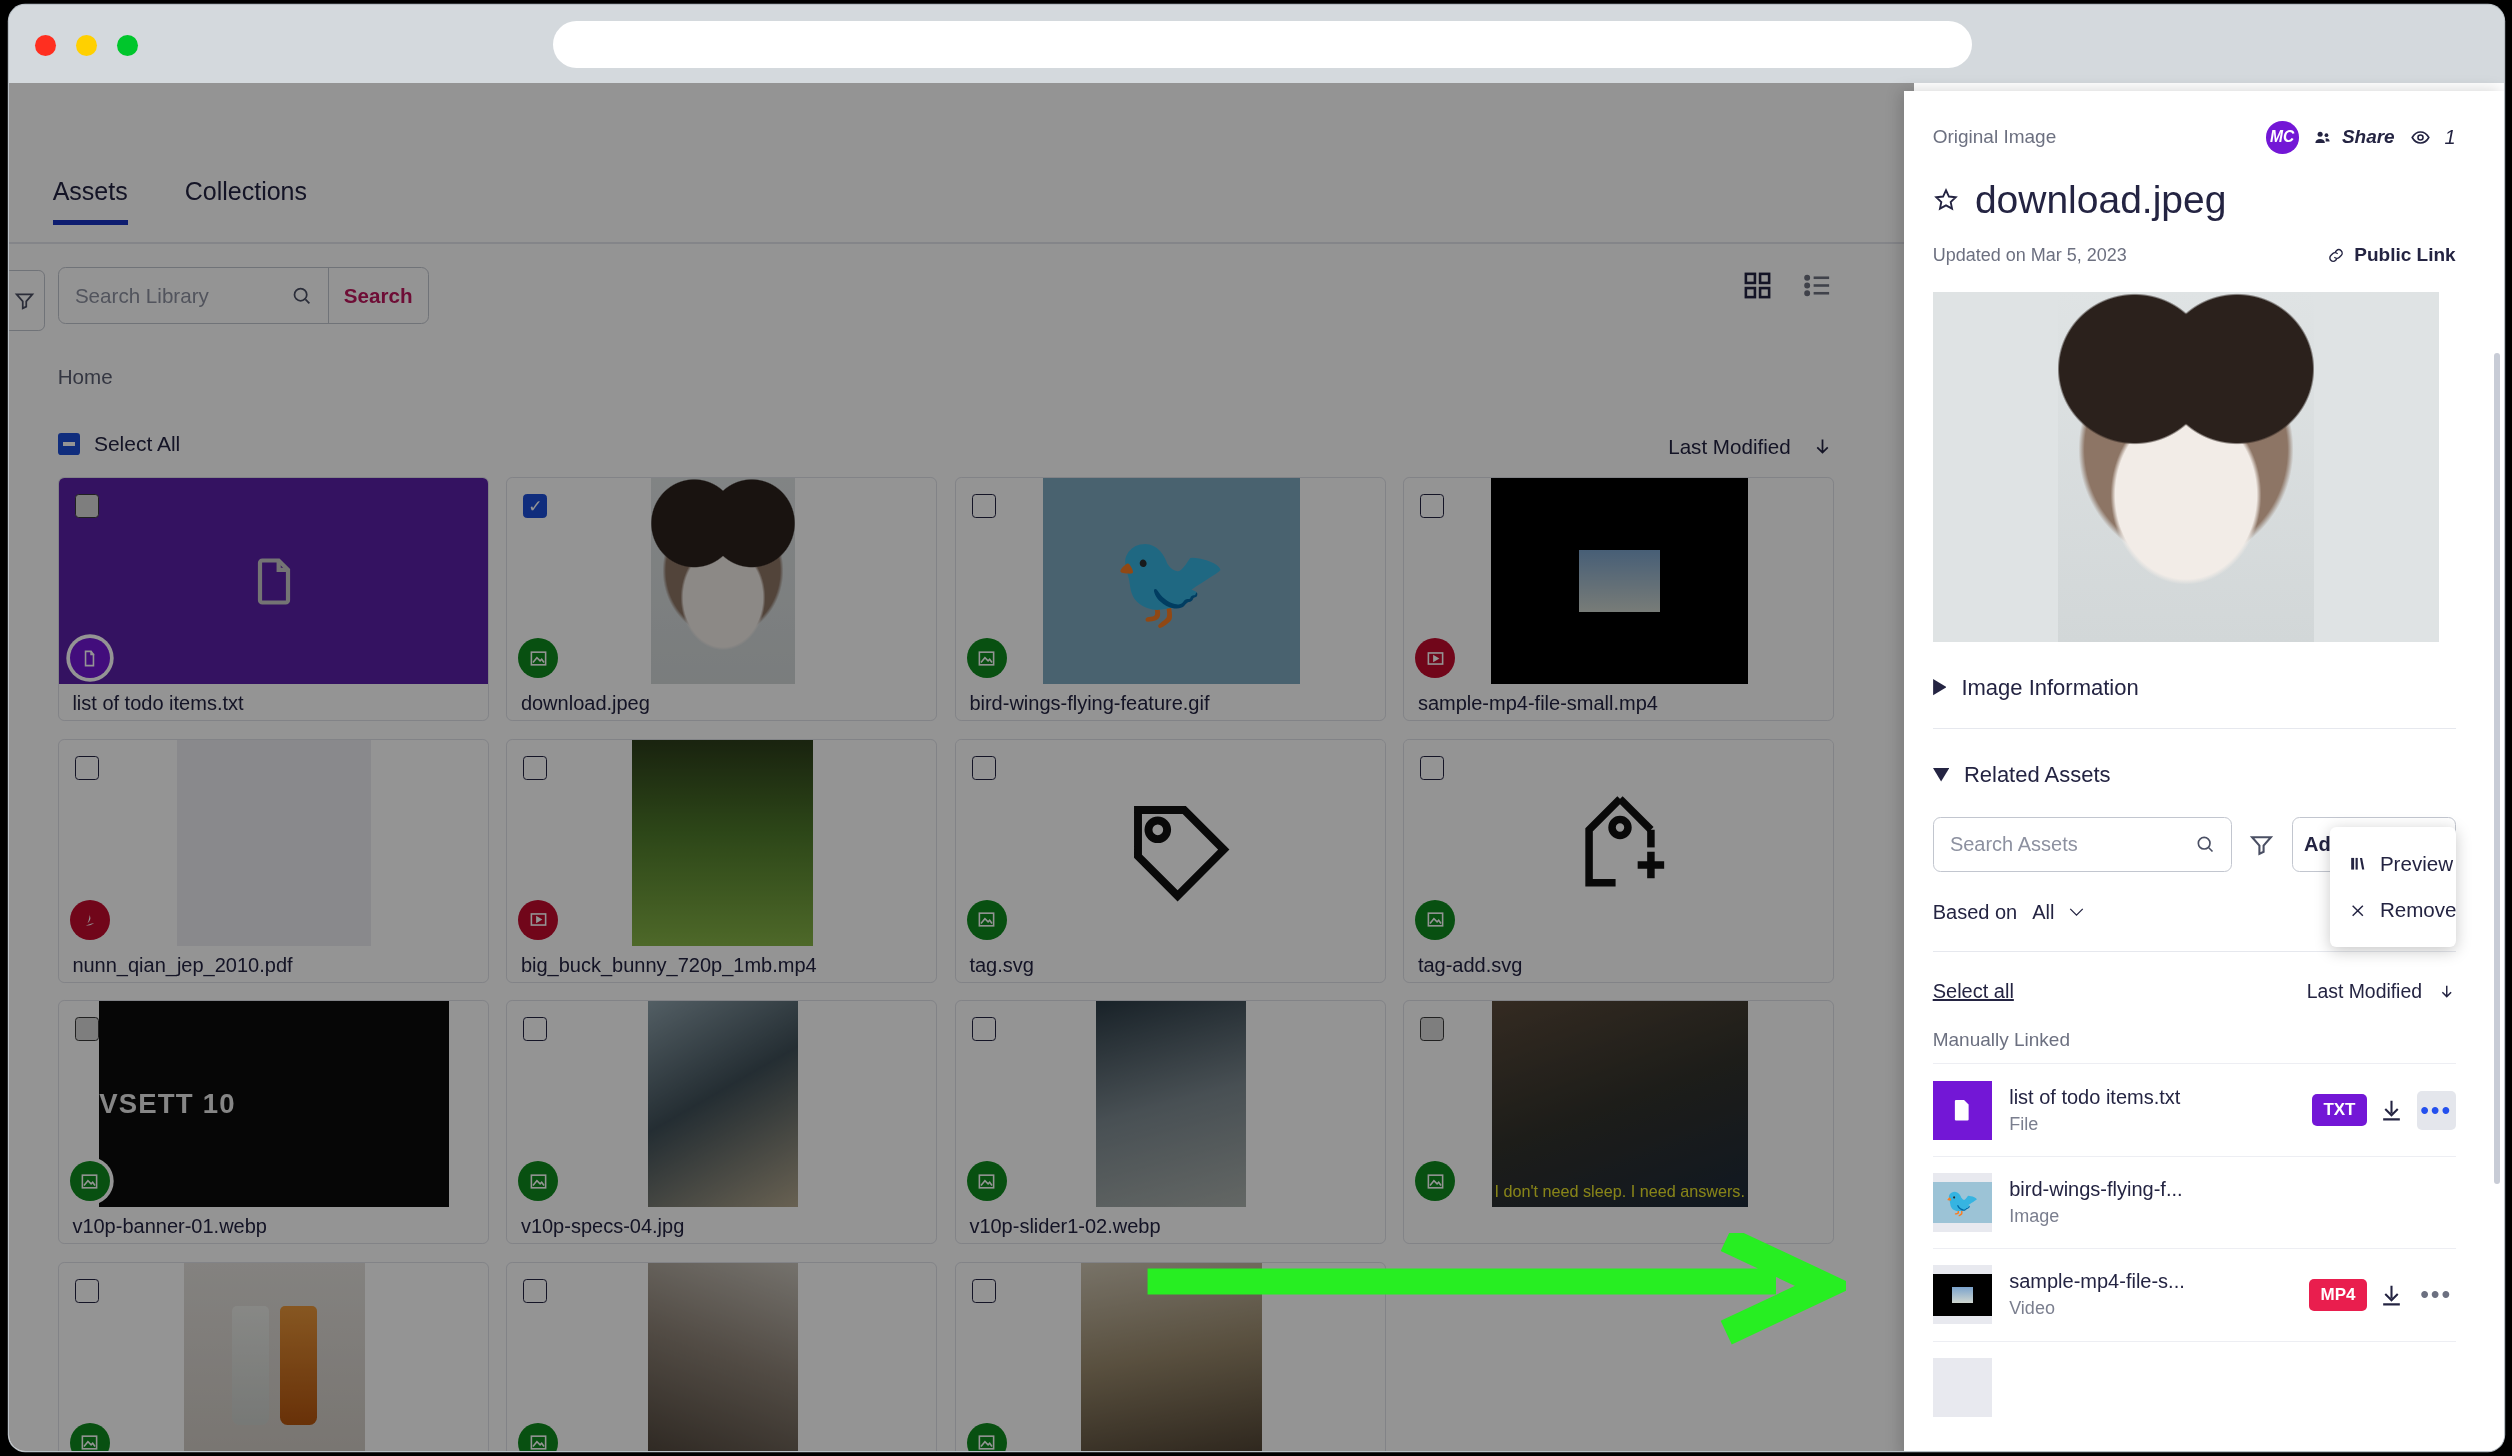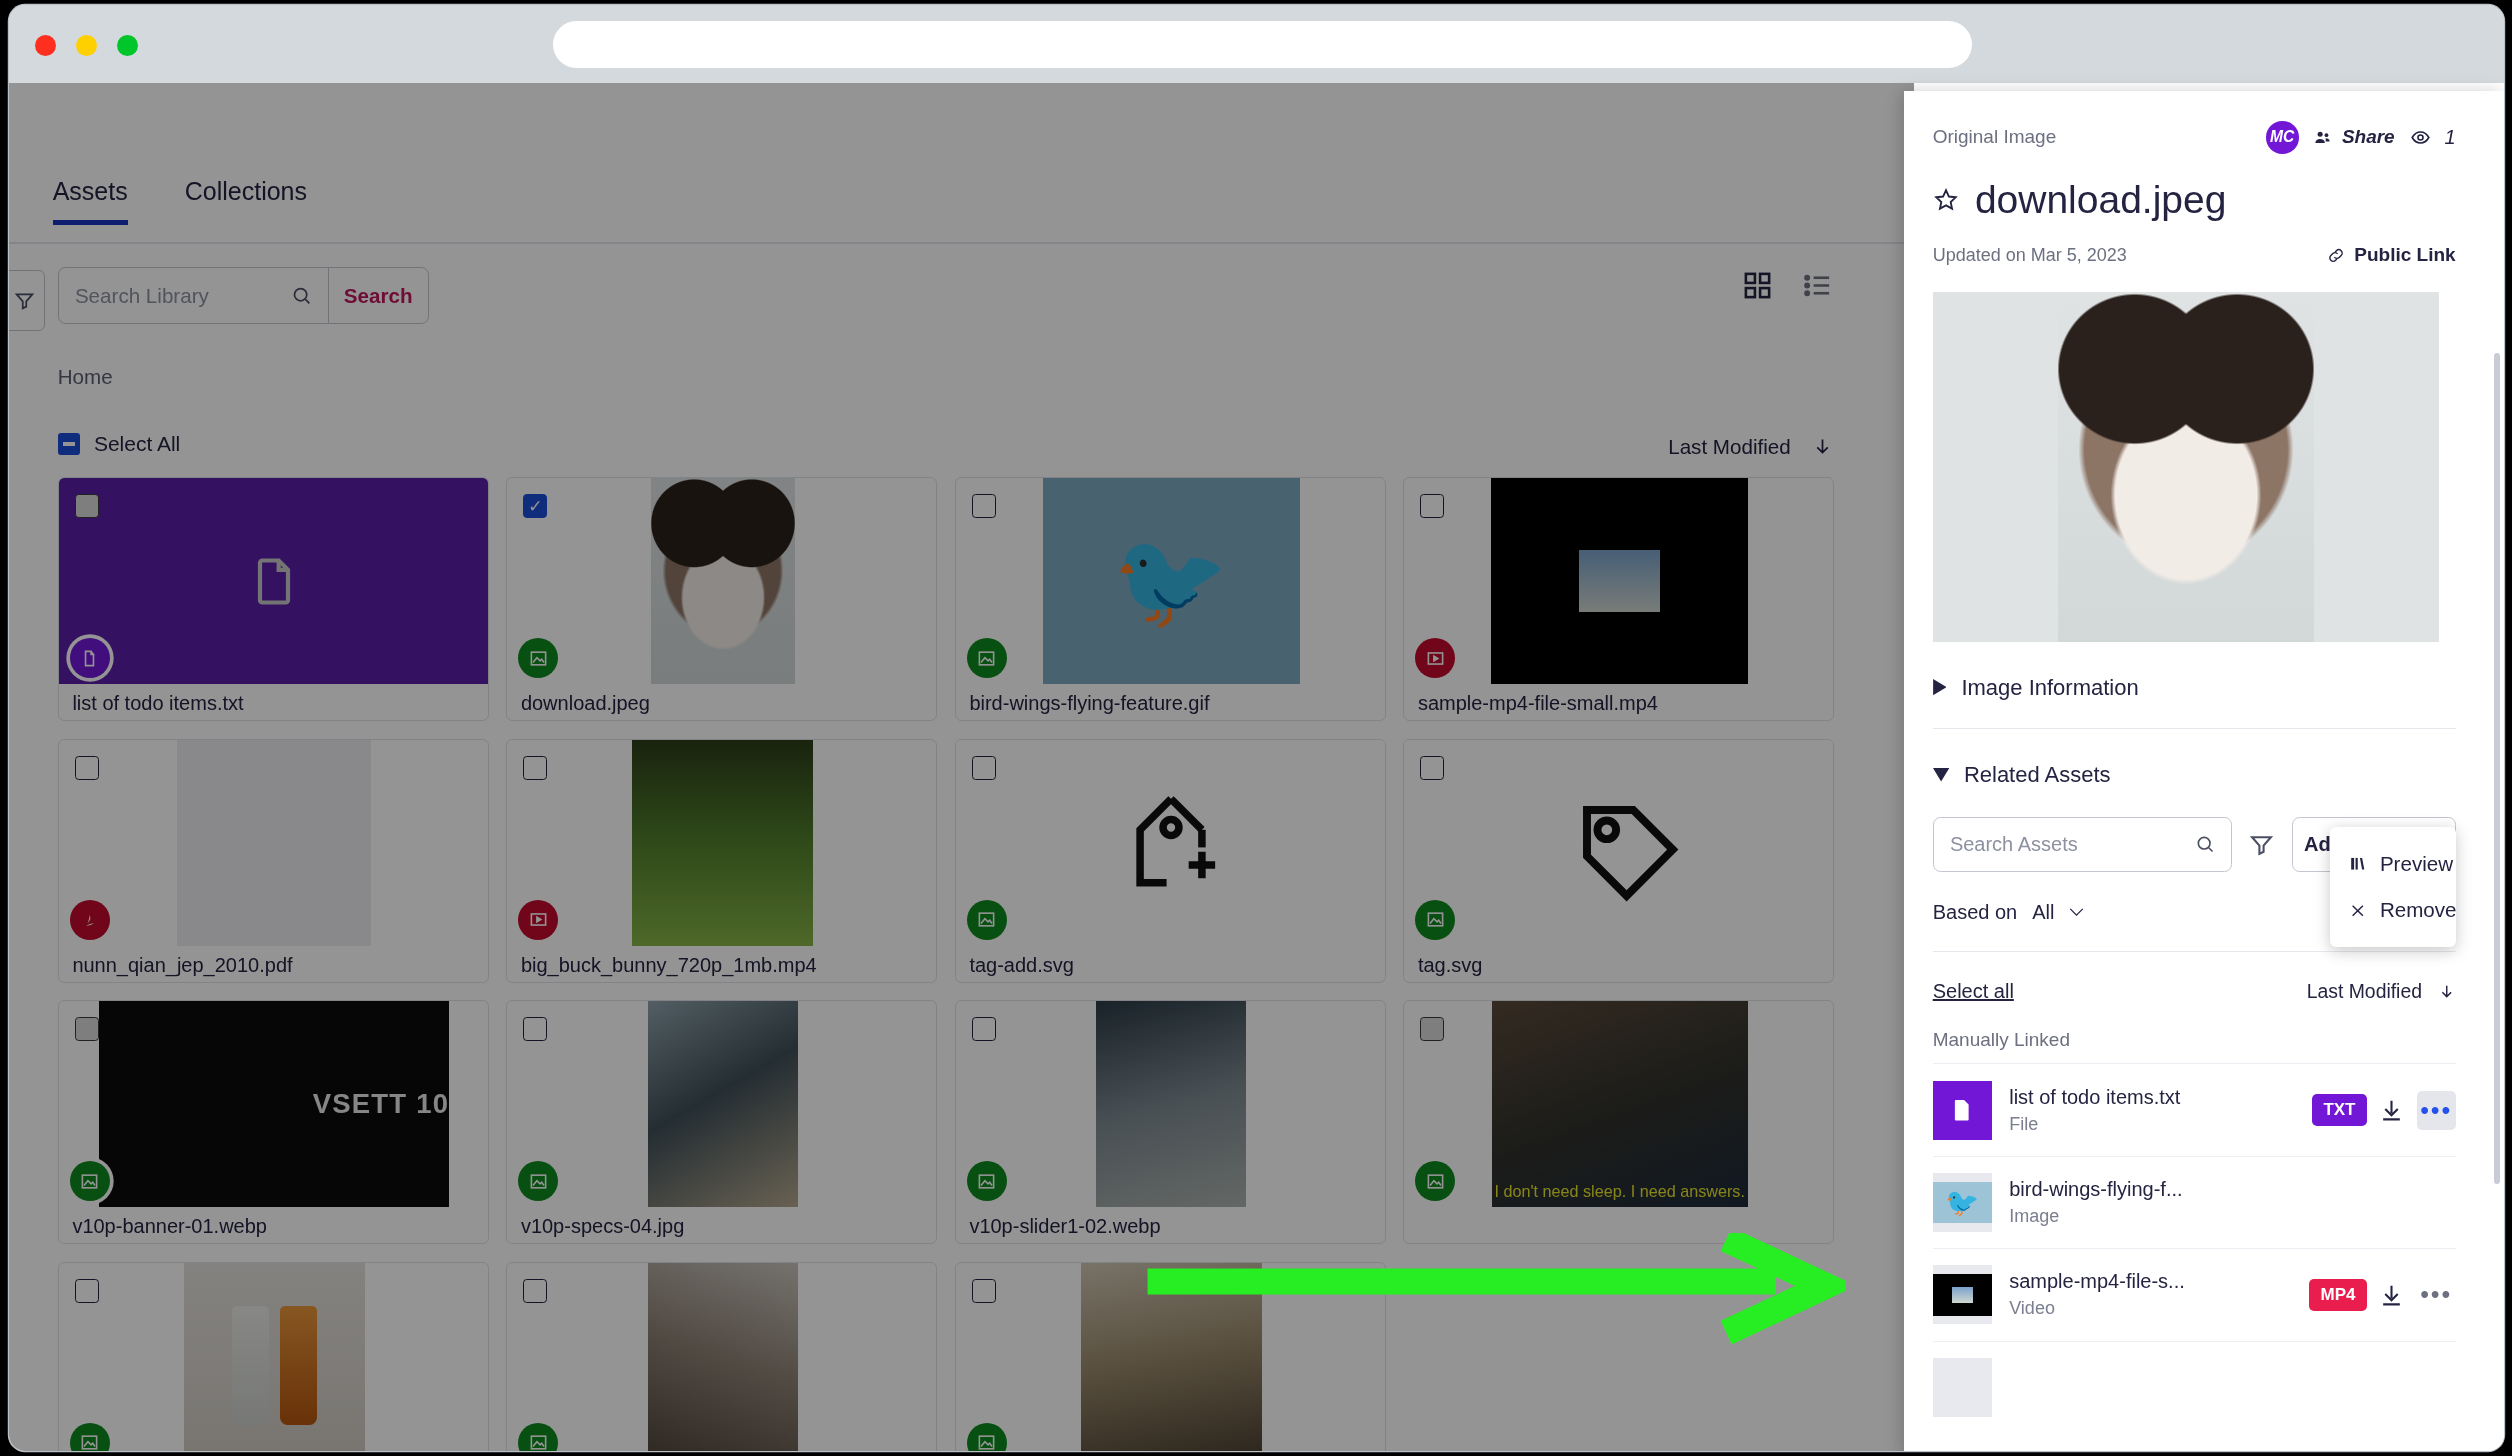--- a/index.html
+++ b/index.html
@@ -93,22 +93,22 @@
 
   .cat{ width:100%; height:100%;
     background:
       radial-gradient(ellipse 42% 30% at 30% 22%, #2b211c 0 70%, transparent 72%),
       radial-gradient(ellipse 42% 30% at 70% 22%, #2b211c 0 70%, transparent 72%),
       radial-gradient(ellipse 46% 40% at 50% 58%, #f2ece7 0 60%, transparent 64%),
       radial-gradient(ellipse 60% 46% at 50% 45%, #8d7565 0 66%, transparent 70%),
       linear-gradient(#dfe3e4,#d2d7d8); }
   .bird{ font-size:94px; line-height:1; }
   .scooter-dark{ width:100%; height:100%; background:#0b0b0b;
-    display:flex; align-items:center; justify-content:flex-end;
-    color:#e7e7e7; font-size:27.5px; font-weight:bold; letter-spacing:1.2px;padding-left:33px; }
+    display:flex; align-items:center; justify-content:flex-start;
+    color:#e7e7e7; font-size:27.5px; font-weight:bold; letter-spacing:1.2px; }
   .photo-b{ width:100%;height:100%;
     background:linear-gradient(150deg,#8fa3ad 0%,#3f4f58 45%,#b4a88e 100%); }
   .photo-c{ width:100%;height:100%;
     background:linear-gradient(200deg,#c9c4bb 0%,#8e8377 45%,#4a4036 100%); }
   .photo-d{ width:100%;height:100%;
     background:linear-gradient(180deg,#9ab7c8 0%,#5c6f7a 55%,#3a3a38 100%); }
   .photo-e{ width:100%;height:100%;
     background:linear-gradient(165deg,#2b3b46 0%,#7d8a91 50%,#acb2ae 100%); }
   .photo-f{ width:100%;height:100%;
     background:linear-gradient(170deg,#cfc6b3 0%,#9a8a6d 45%,#463a2c 100%); }
@@ -378,56 +378,56 @@
               <rect x="3" y="5" width="18" height="14"></rect>
                 <path d="M10 9l5 3-5 3z" fill="#fff"></path>
               </svg>
           </span>
           <div class="card-name">big_buck_bunny_720p_1mb.mp4</div>
         </div>
 
         <div class="card">
           <div class="card-thumb">
             <div class="ph t-white">
+              <svg width="112" height="112" viewBox="0 0 24 24" fill="none" stroke="#111" stroke-width="1.7" style="transform:rotate(-45deg)">
+                <path d="M12 2L5 9v12h14V9z"></path>
+                  <circle cx="12" cy="8" r="2"></circle>
+                </svg>
+            </div>
+          </div>
+          <span class="card-cb"></span>
+          <span class="badge b-green">
+            <svg width="19" height="19" viewBox="0 0 24 24" fill="none" stroke="#fff" stroke-width="2">
+              <rect x="3" y="4" width="18" height="16"></rect>
+                <path d="M5 17l5-6 4 4 2-2 3 4"></path>
+              </svg>
+          </span>
+          <div class="card-name">tag.svg</div>
+        </div>
+
+        <div class="card">
+          <div class="card-thumb">
+            <div class="ph t-white">
               <svg width="106" height="106" viewBox="0 0 24 24" fill="none" stroke="#111" stroke-width="1.7">
                 <path d="M12 2L5 9v12h6"></path>
                   <path d="M19 9l-7-7"></path>
                   <path d="M19 9v4"></path>
                 <circle cx="12" cy="8.5" r="1.8"></circle>
                   <path d="M16 17h6M19 14v6"></path>
                 </svg>
             </div>
           </div>
           <span class="card-cb"></span>
           <span class="badge b-green">
             <svg width="19" height="19" viewBox="0 0 24 24" fill="none" stroke="#fff" stroke-width="2">
               <rect x="3" y="4" width="18" height="16"></rect>
                 <path d="M5 17l5-6 4 4 2-2 3 4"></path>
               </svg>
           </span>
           <div class="card-name">tag-add.svg</div>
-        </div>
-
-        <div class="card">
-          <div class="card-thumb">
-            <div class="ph t-white">
-              <svg width="112" height="112" viewBox="0 0 24 24" fill="none" stroke="#111" stroke-width="1.7" style="transform:rotate(-45deg)">
-                <path d="M12 2L5 9v12h14V9z"></path>
-                  <circle cx="12" cy="8" r="2"></circle>
-                </svg>
-            </div>
-          </div>
-          <span class="card-cb"></span>
-          <span class="badge b-green">
-            <svg width="19" height="19" viewBox="0 0 24 24" fill="none" stroke="#fff" stroke-width="2">
-              <rect x="3" y="4" width="18" height="16"></rect>
-                <path d="M5 17l5-6 4 4 2-2 3 4"></path>
-              </svg>
-          </span>
-          <div class="card-name">tag.svg</div>
         </div>
 
         <div class="card">
           <div class="card-thumb">
             <div class="thumb-inner" style="width:350px">
               <div class="scooter-dark">
                 <span>VSETT 10</span>
               </div>
             </div>
           </div>

